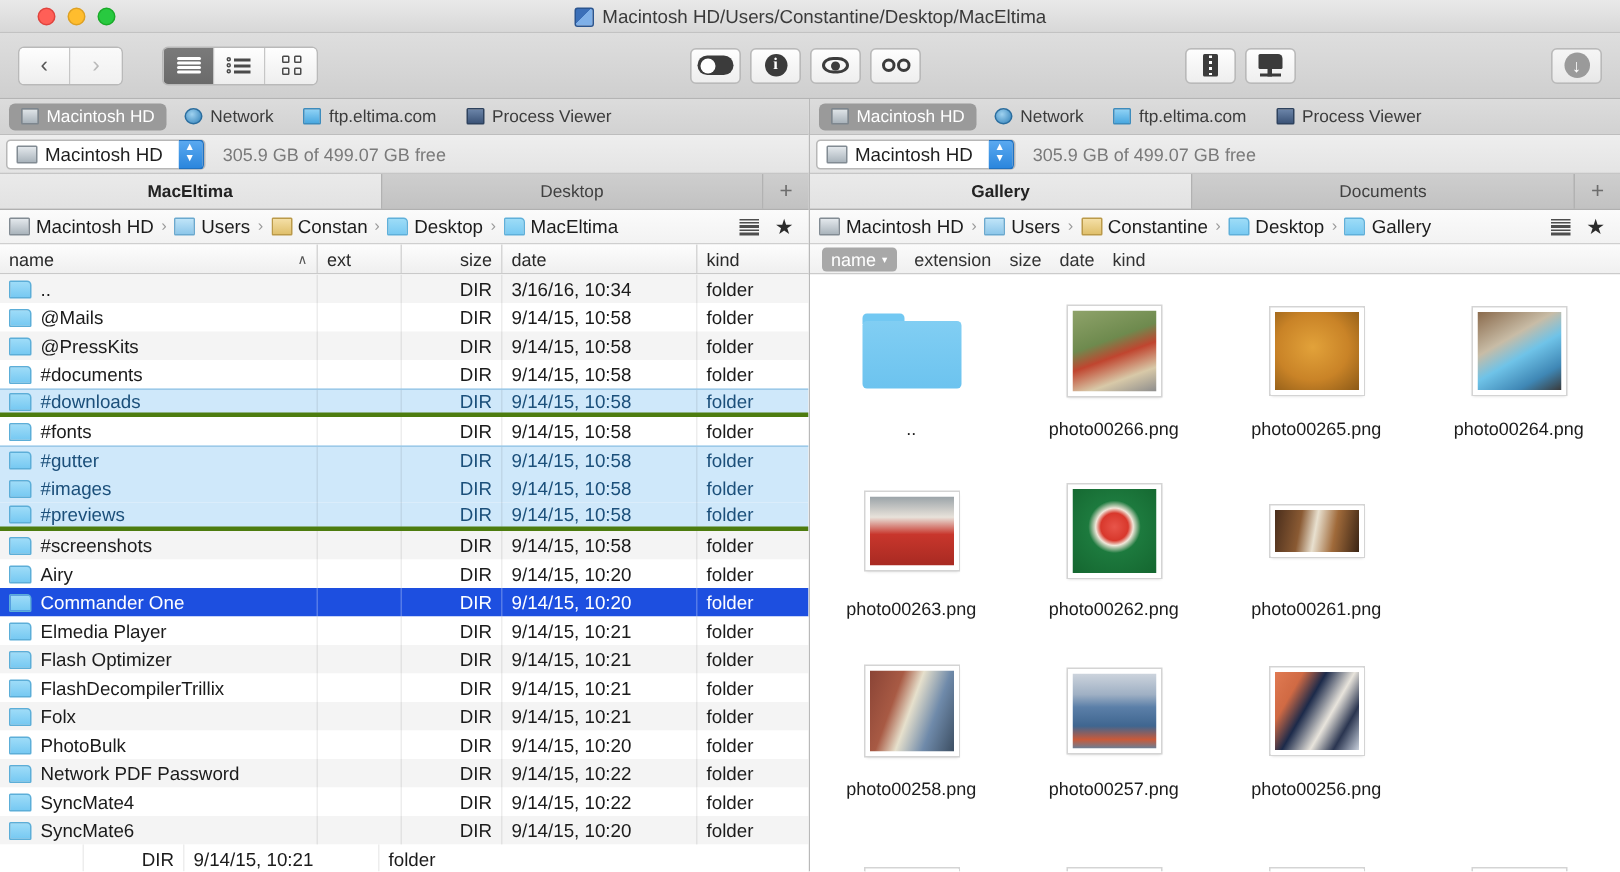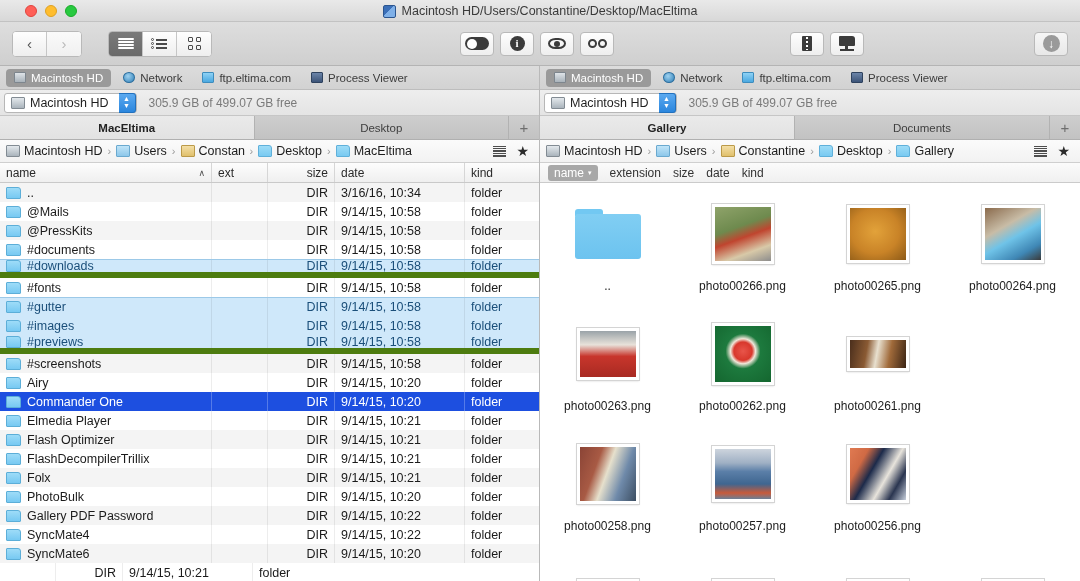--- a/index.html
+++ b/index.html
@@ -190,21 +190,21 @@
   .ch .sortarrow { position: absolute; right: 6px; font-size: 9px; color: #555; }
   .c-name { width: 212px; } .c-ext { width: 56px; } .c-size { width: 67px; justify-content: flex-end; }
   .c-date { width: 130px; } .c-kind { width: 74px; border-right: none; }
 
   .rows { flex: 1 1 auto; overflow: hidden; background: #fff; }
   .row { display: flex; height: 19px; align-items: stretch; font-size: 12.5px; color: #1b1b1b; cursor: default; }
   .row.odd  { background: #ffffff; }
   .row.even { background: #f4f4f4; }
   .row.marked { background: #cfe8fa; color: #1b4f7a; }
   .row.marked.edge-top    { border-top: 1px solid #9cc9e8; }
-  .row.marked.edge-bottom { border-bottom: 6px solid #4d7c0f; }
+  .row.marked.edge-bottom { border-bottom: 3px solid #4d7c0f; }
   .row.cursor { background: #1d4fe0; color: #ffffff; }
   .cell { display: flex; align-items: center; padding: 0 6px; overflow: hidden; white-space: nowrap; }
   .cell.n { width: 212px; border-right: 1px solid rgba(0,0,0,0.07); gap: 6px; }
   .cell.e { width: 56px;  border-right: 1px solid rgba(0,0,0,0.07); }
   .cell.s { width: 67px;  border-right: 1px solid rgba(0,0,0,0.07); justify-content: flex-end; }
   .cell.d { width: 130px; border-right: 1px solid rgba(0,0,0,0.07); }
   .cell.k { width: 74px; }
   .row.cursor .cell { border-right-color: rgba(255,255,255,0.25); }
   .fico { width: 15px; height: 12px; flex: 0 0 auto; border-radius: 1px 3px 1px 1px;
           background: linear-gradient(to bottom,#9edcf8,#77c9f2); border: 1px solid #5caed8; }
@@ -600,21 +600,21 @@
               <span>PhotoBulk</span>
             </div>
             <div class="cell e"></div>
             <div class="cell s">DIR</div>
             <div class="cell d">9/14/15, 10:20</div>
             <div class="cell k">folder</div>
           </div>
           <div class="row even">
             <div class="cell n">
               <span class="fico"></span>
-              <span>Gallery PDF Password</span>
+              <span>Network PDF Password</span>
             </div>
             <div class="cell e"></div>
             <div class="cell s">DIR</div>
             <div class="cell d">9/14/15, 10:22</div>
             <div class="cell k">folder</div>
           </div>
           <div class="row odd">
             <div class="cell n">
               <span class="fico"></span>
               <span>SyncMate4</span>

